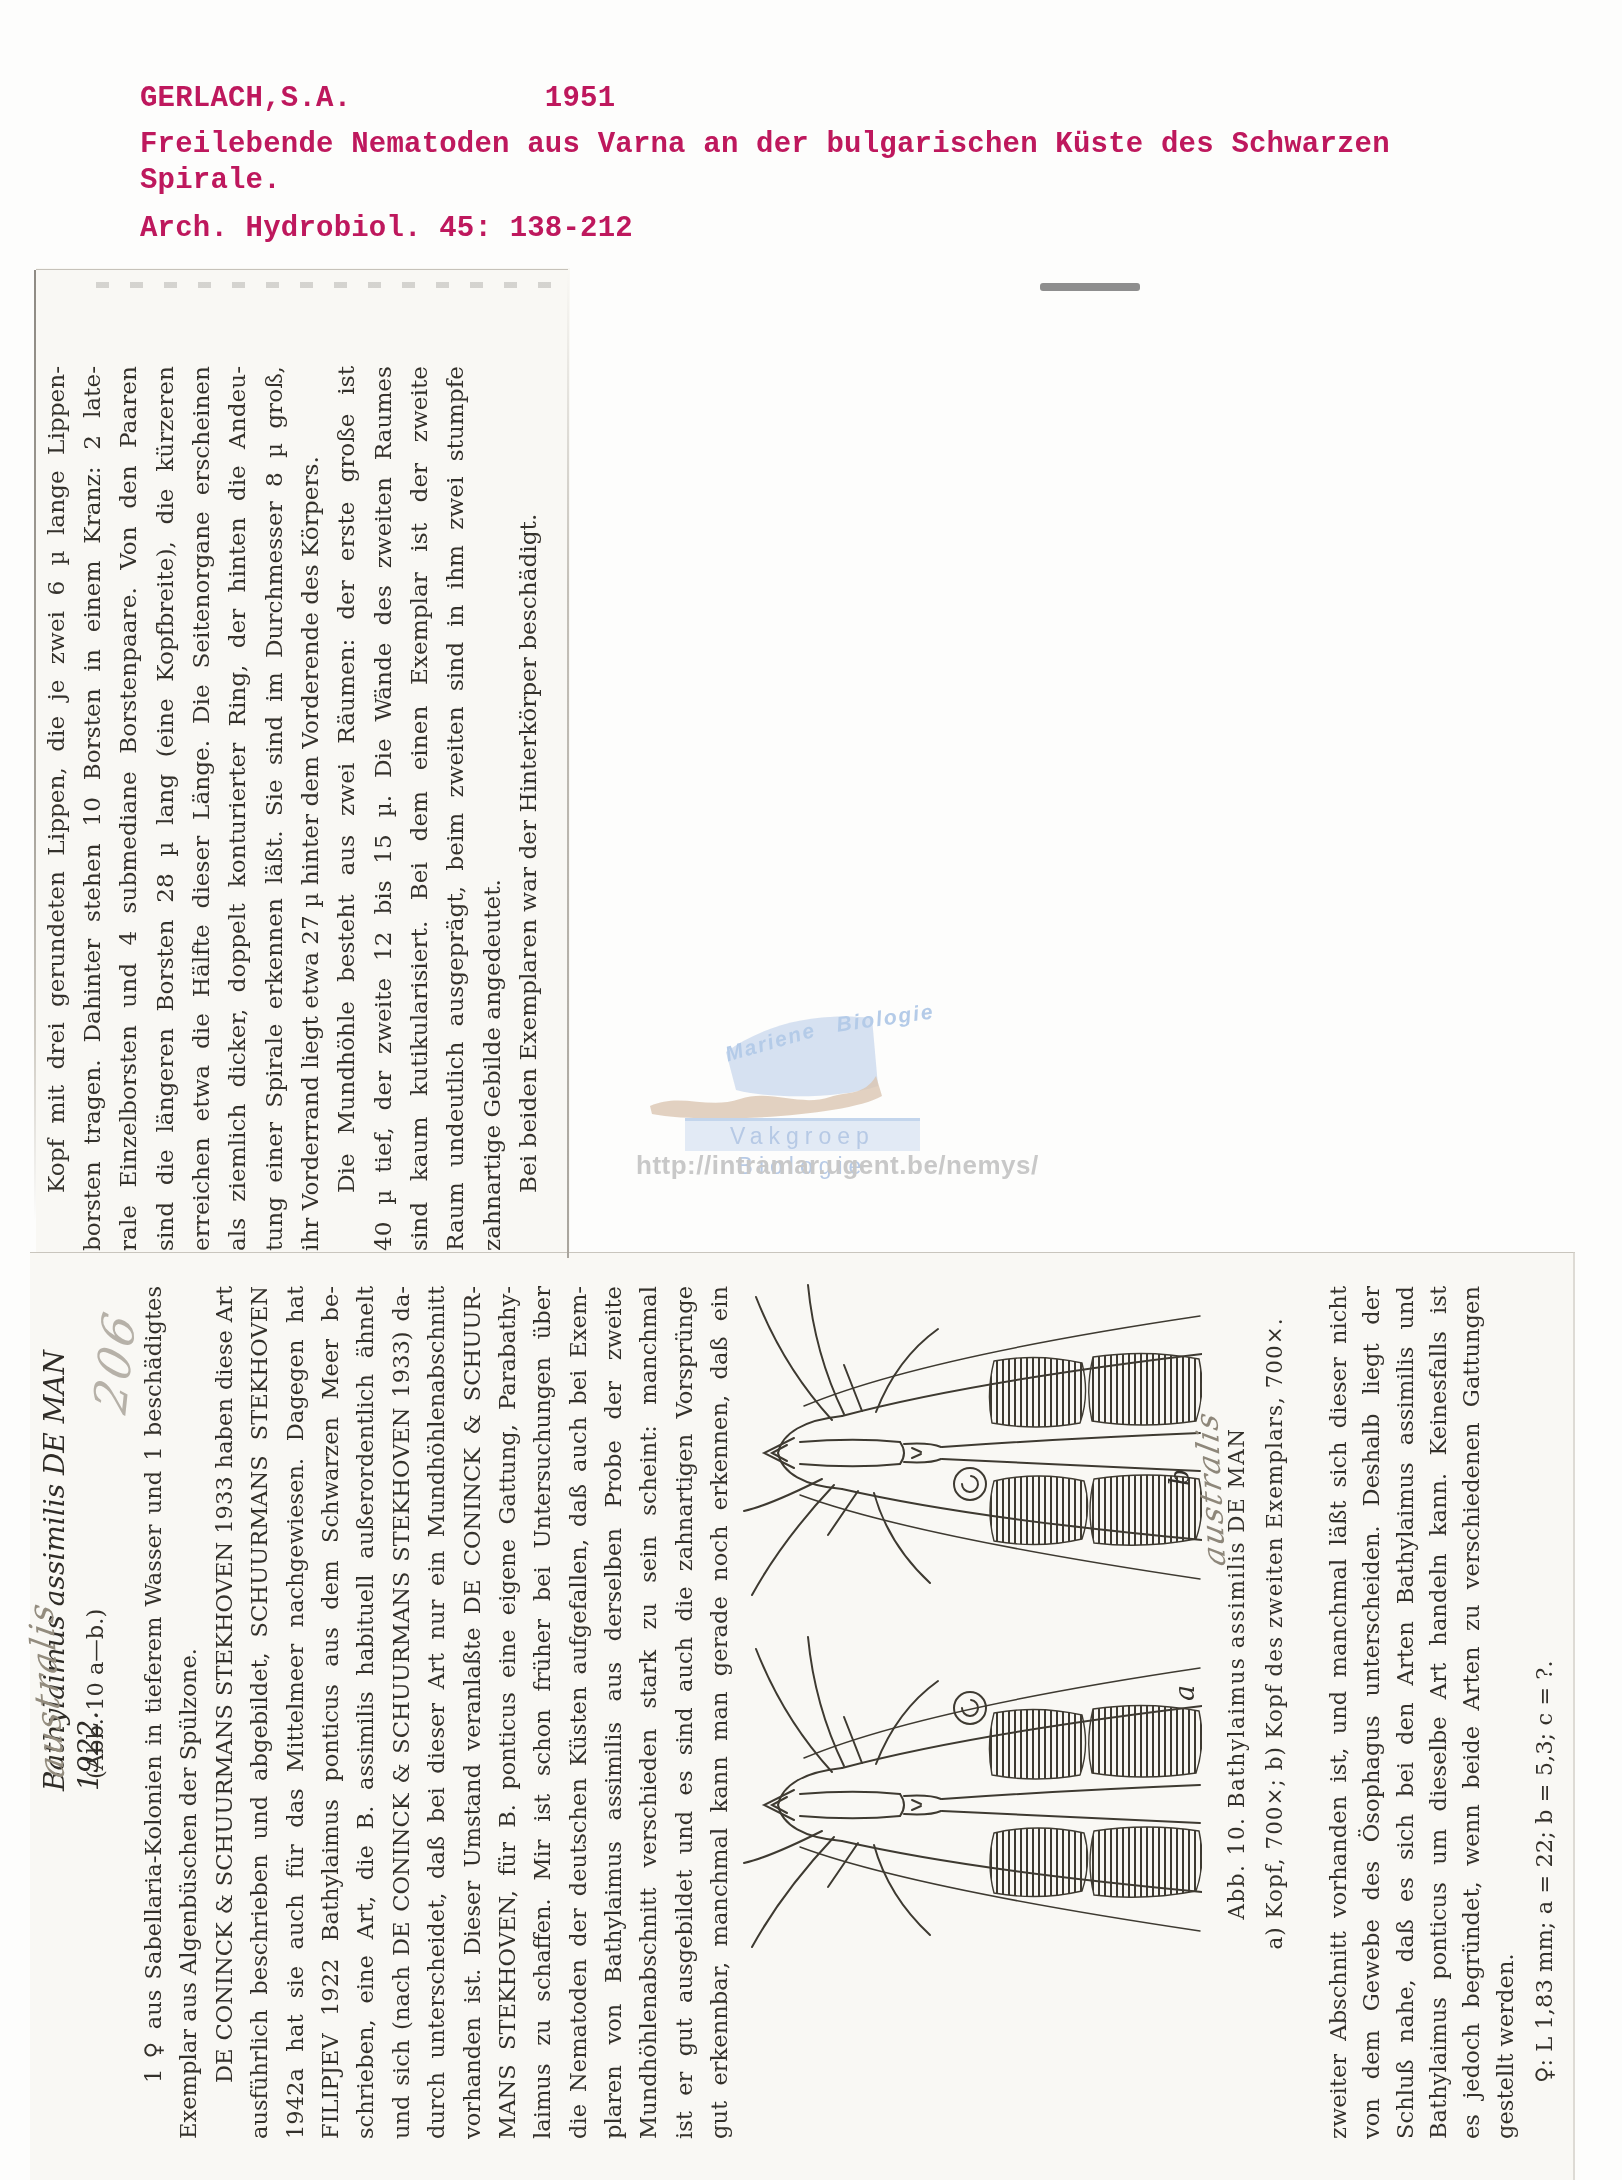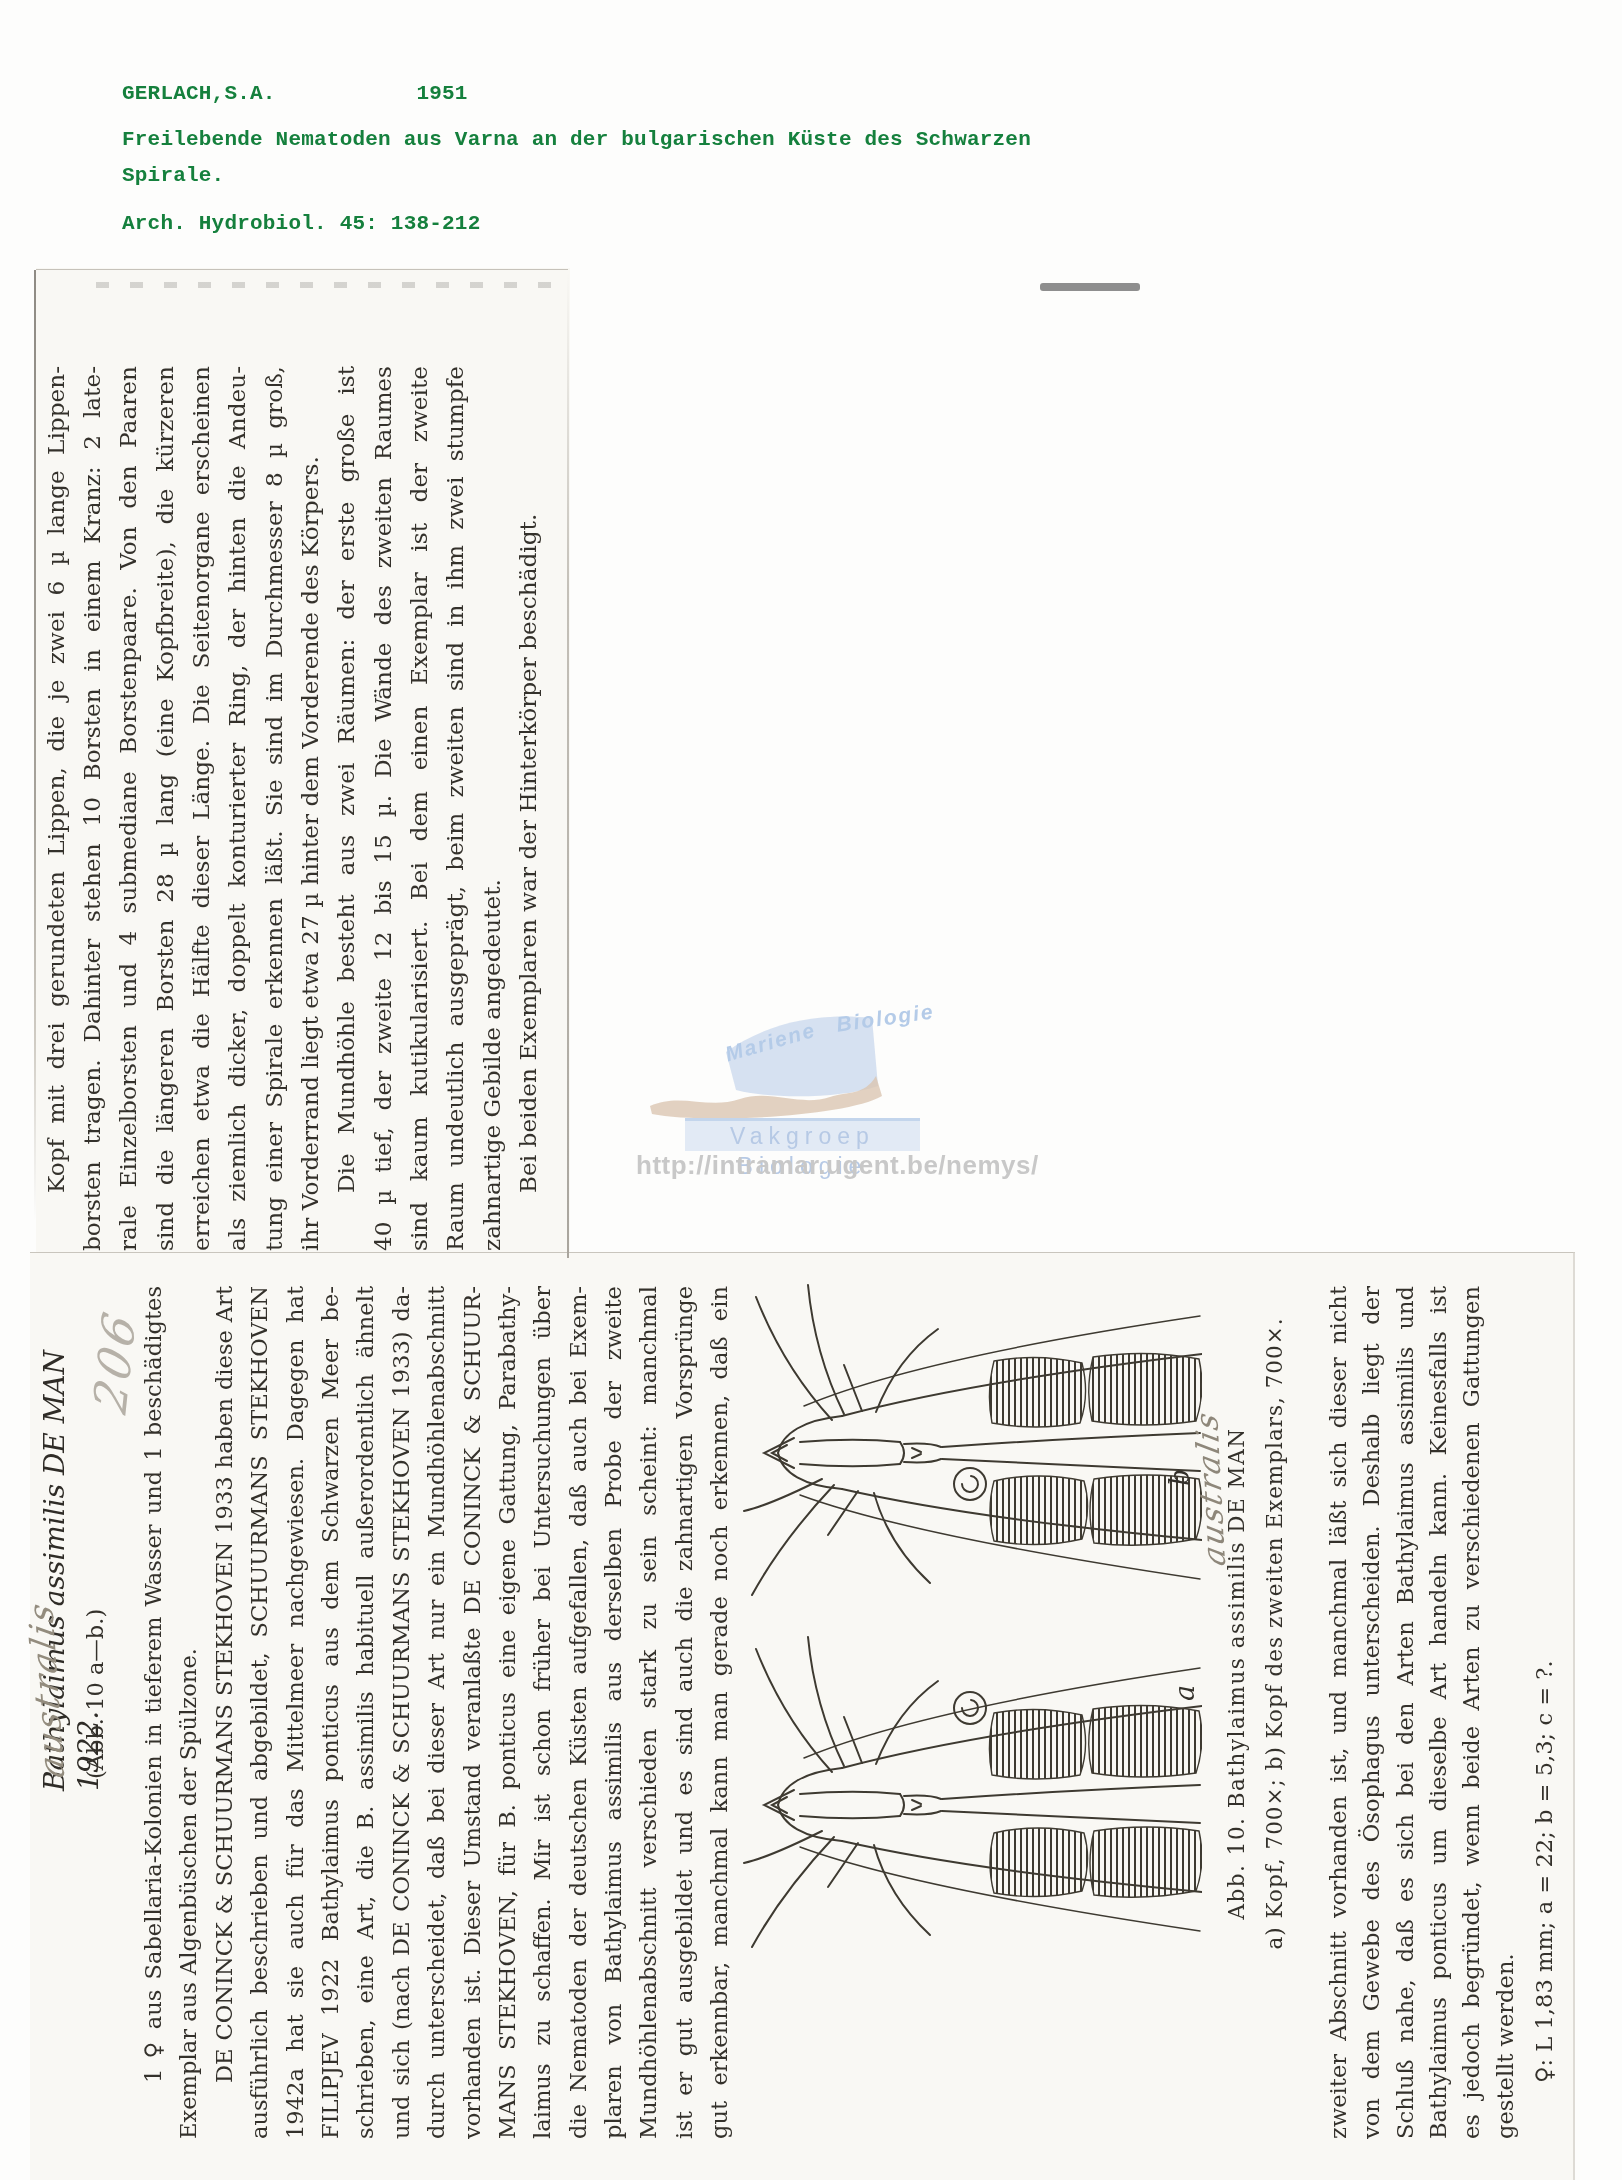--- a/index.html
+++ b/index.html
@@ -1,21 +1,21 @@
 <!DOCTYPE html>
 <html><head>
 <meta charset="utf-8">
 <style>
   html,body{margin:0;padding:0;}
   body{width:1622px;height:2180px;position:relative;overflow:hidden;
        background:#fdfdfc;font-family:"DejaVu Serif","Liberation Serif",serif;}
   .abs{position:absolute;}
   
-  .tw{position:absolute;left:122px;font-family:"Liberation Mono","DejaVu Sans Mono",monospace;
-      font-weight:bold;font-size:21px;color:#15803d;white-space:pre;letter-spacing:.2px;}
+  .tw{position:absolute;left:140px;font-family:"Liberation Mono","DejaVu Sans Mono",monospace;
+      font-weight:bold;font-size:29px;color:#be185d;white-space:pre;letter-spacing:.2px;}
   
   .frag{position:absolute;background:#f9f8f4;}
   .fragA{left:36px;top:268px;width:534px;height:988px;}
   .fragB{left:30px;top:1252px;width:1545px;height:928px;border-top:1px solid #c9c5bd;}
   .rotA{position:absolute;left:0;top:0;width:988px;height:534px;
         transform-origin:0 0;transform:rotate(-90deg) translateX(-988px);}
   .rotB{position:absolute;left:0;top:0;width:928px;height:1545px;
         transform-origin:0 0;transform:rotate(-90deg) translateX(-928px);}
   .ln{position:absolute;color:#34312b;font-size:23.2px;line-height:34px;white-space:normal;}
   .la{left:5px;width:885px;}

